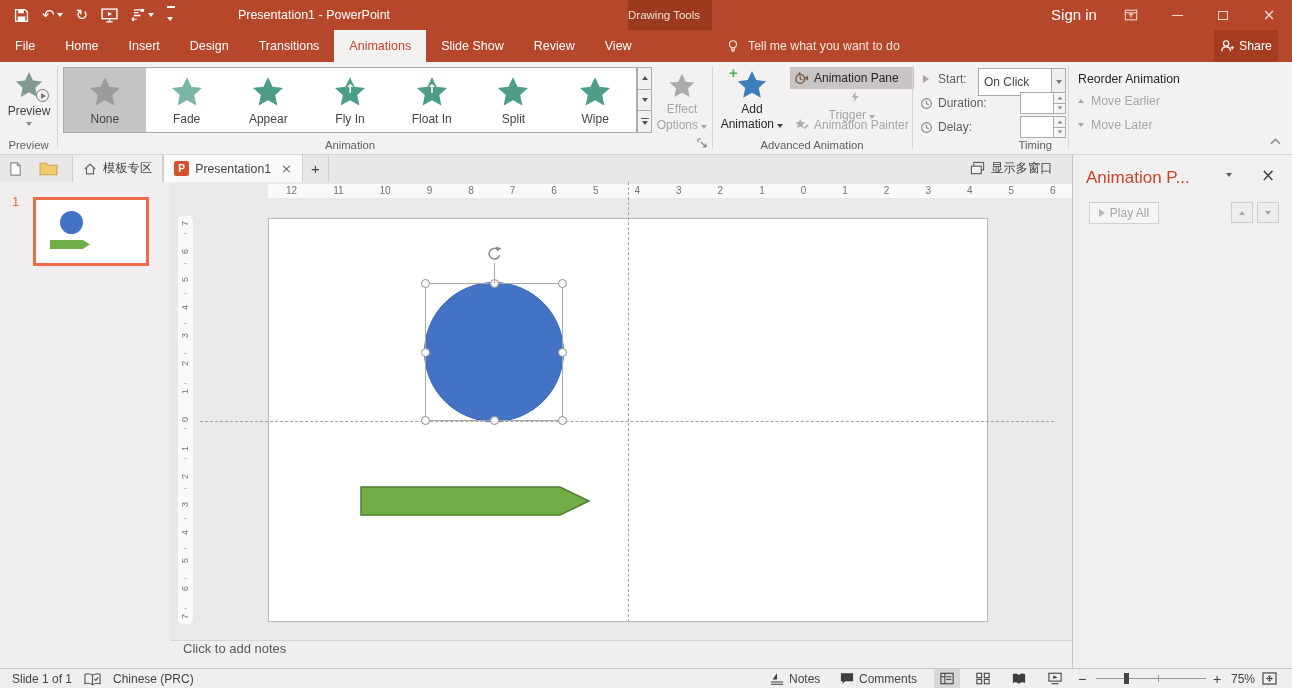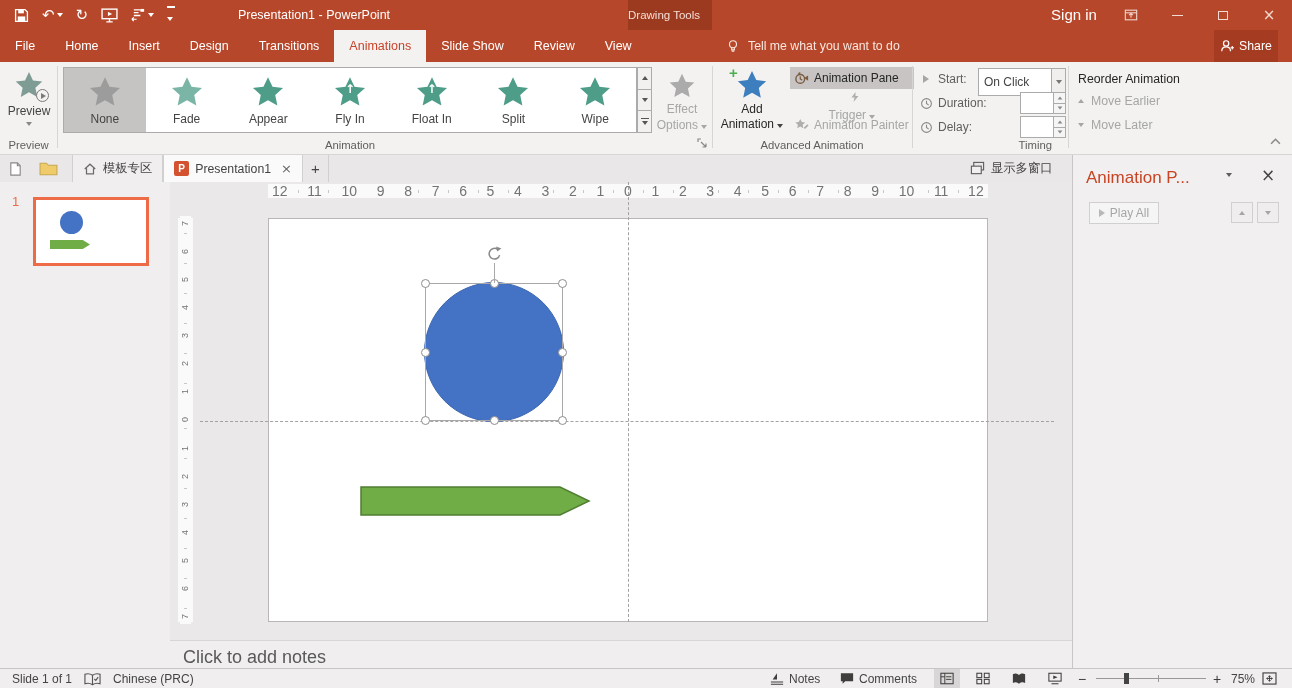--- a/index.html
+++ b/index.html
@@ -116,38 +116,38 @@
   
   .thumbs{position:absolute;left:0;top:182px;width:170px;height:486px;background:var(--panel);}
   .slide-num{position:absolute;left:12px;top:12px;color:var(--accent-orange);font-size:13px;}
   .thumb{position:absolute;left:33px;top:15px;width:116px;height:69px;background:#fff;border:3px solid var(--accent-orange);}
   .thumb .mini-circle{position:absolute;left:24px;top:11px;width:23px;height:23px;border-radius:50%;background:var(--blue);}
   .thumb .mini-arrow{position:absolute;left:14px;top:40px;width:40px;height:9px;background:var(--green);clip-path:polygon(0 0,82% 0,100% 50%,82% 100%,0 100%);}
 
   .canvas{position:absolute;left:170px;top:182px;width:902px;height:458px;background:var(--canvas);overflow:hidden;}
   .hruler{position:absolute;left:98px;top:2px;width:720px;height:14px;background:#FBFAFA;display:flex;justify-content:space-between;align-items:center;
     background-image:repeating-linear-gradient(to right,#C8C6C6 0 1px,transparent 1px 15px);background-size:100% 3px;background-position:0 6px;background-repeat:no-repeat;background-color:#FBFAFA;}
-  .hruler span{font-size:14px;color:#737373;background:#FBFAFA;padding:0 4px;line-height:14px;}
+  .hruler span{font-size:10px;color:#737373;background:#FBFAFA;padding:0 18px;line-height:14px;}
   .vruler{position:absolute;left:8px;top:36px;width:15px;height:404px;background:#FBFAFA;display:flex;flex-direction:column;justify-content:space-between;align-items:center;
     background-image:repeating-linear-gradient(to bottom,#C8C6C6 0 1px,transparent 1px 15px);background-size:3px 100%;background-position:6px 0;background-repeat:no-repeat;background-color:#FBFAFA;}
   .vruler span{font-size:9px;color:#737373;transform:rotate(-90deg);background:#FBFAFA;line-height:11px;width:15px;text-align:center;}
   .slide{position:absolute;left:98px;top:36px;width:720px;height:404px;background:#fff;border:1px solid #B8B6B6;}
   .guide-v{position:absolute;left:458px;top:0;height:440px;width:0;border-left:1px dashed var(--guide);}
   .guide-h{position:absolute;left:30px;top:239px;width:854px;height:0;border-top:1px dashed var(--guide);}
   .shape-circle{position:absolute;left:254px;top:100px;width:140px;height:140px;border-radius:50%;background:var(--blue);border:1px solid var(--blue-dark);}
   .selbox{position:absolute;left:255px;top:101px;width:138px;height:138px;border:1px solid #A9A7A7;}
   .handle{position:absolute;width:9px;height:9px;border-radius:50%;background:#fff;border:1px solid #8F8D8D;}
   .h-nw{left:-5px;top:-5px}.h-n{left:64px;top:-5px}.h-ne{right:-5px;top:-5px}
   .h-w{left:-5px;top:64px}.h-e{right:-5px;top:64px}
   .h-sw{left:-5px;bottom:-5px}.h-s{left:64px;bottom:-5px}.h-se{right:-5px;bottom:-5px}
   .rot-line{position:absolute;left:68px;top:-21px;height:20px;width:0;border-left:1px solid #A9A7A7;}
   .rot-handle{position:absolute;left:60px;top:-39px;color:#8A8886;}
   .shape-arrow{position:absolute;left:190px;top:304px;width:231px;height:30px;}
 
-  .notes{position:absolute;left:170px;top:640px;width:902px;height:28px;background:var(--panel);border-top:1px solid var(--border);display:flex;align-items:flex-end;padding-left:13px;color:#595959;font-size:18px;}
+  .notes{position:absolute;left:170px;top:640px;width:902px;height:28px;background:var(--panel);border-top:1px solid var(--border);display:flex;align-items:flex-start;padding-left:13px;color:#595959;font-size:13px;}
 
   
   .anim-pane{position:absolute;left:1072px;top:155px;width:220px;height:513px;background:var(--pane);border-left:1px solid #C8C6C4;}
   .ap-title{position:absolute;left:13px;top:13px;font-size:17px;color:var(--pane-title);}
   .ap-caret{position:absolute;left:153px;top:22px;}
   .ap-caret .tri-dn{border-top-color:#605E5C;}
   .ap-close{position:absolute;left:188px;top:10px;font-size:17px;color:#444;font-family:"DejaVu Sans",sans-serif;}
   .ap-play{position:absolute;left:16px;top:47px;width:70px;height:22px;background:#F6F5F5;border:1px solid #D2D0CE;display:flex;align-items:center;justify-content:center;gap:5px;color:var(--muted);font-size:12px;}
   .play-outline{width:0;height:0;border-top:4px solid transparent;border-bottom:4px solid transparent;border-left:6px solid #B9B7B7;}
   .ap-updown{position:absolute;top:47px;width:22px;height:21px;background:#EFEDEE;border:1px solid #D2D0CE;display:flex;align-items:center;justify-content:center;}

